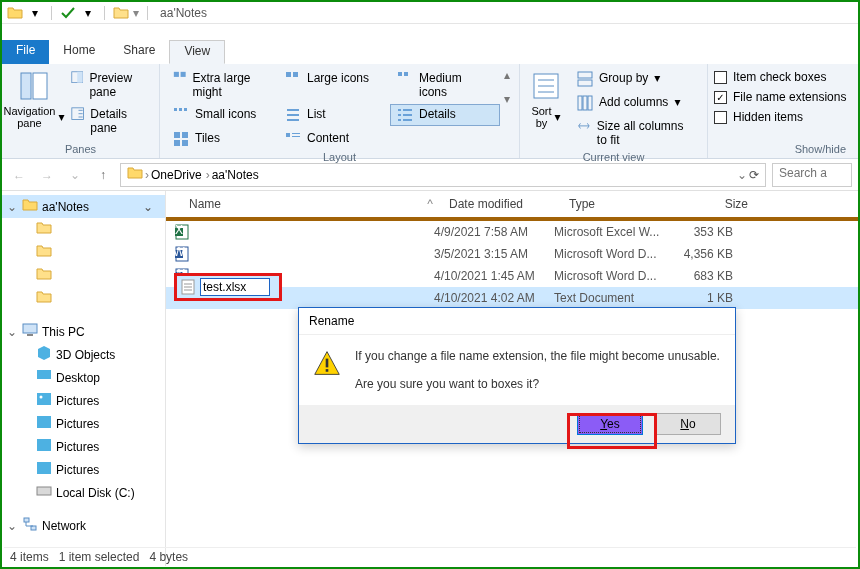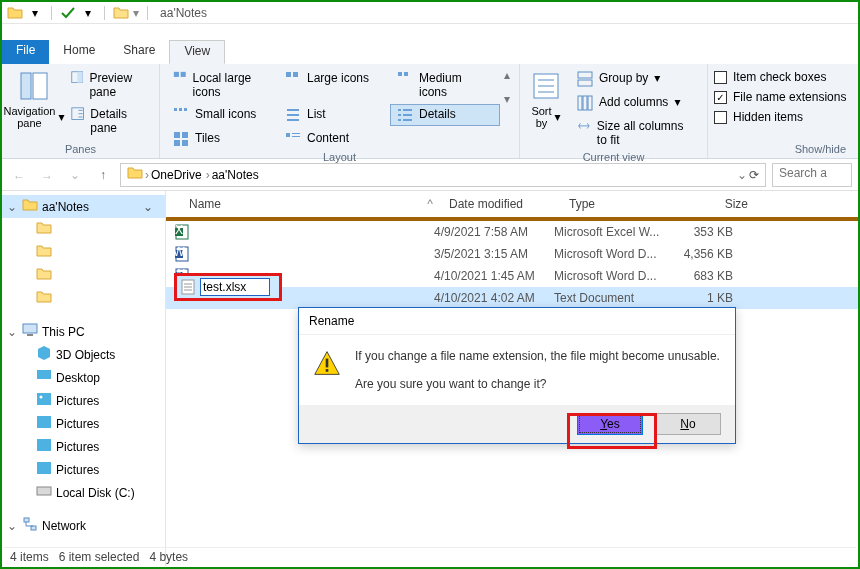--- a/index.html
+++ b/index.html
@@ -153,21 +153,21 @@
   </div>
 
   <div class="ribbon-group" style="width:360px;">
     <div class="ribbon-group-body" style="flex-wrap:wrap;">
       <div style="display:grid;grid-template-columns:repeat(3,110px);gap:2px;">
         <div class="small-btn">
             <span class="ribbon-icon"><svg viewBox="0 0 16 16">
                 <rect x="1" y="1" width="6" height="6" fill="#6aa1d8"></rect>
                 <rect x="9" y="1" width="6" height="6" fill="#6aa1d8"></rect>
               </svg></span>
-            <span>Local large icons</span>
+            <span>Extra large might</span>
           </div>
         <div class="small-btn">
             <span class="ribbon-icon"><svg viewBox="0 0 16 16">
                 <rect x="1" y="1" width="5" height="5" fill="#6aa1d8"></rect>
                 <rect x="8" y="1" width="5" height="5" fill="#6aa1d8"></rect>
               </svg></span>
             <span>Large icons</span>
           </div>
         <div class="small-btn">
             <span class="ribbon-icon"><svg viewBox="0 0 16 16">
@@ -489,27 +489,27 @@
 <div class="dialog">
   <div class="dlg-title">Rename</div>
   <div class="dlg-body">
     <div class="warn-icon"><svg viewBox="0 0 32 32">
           <path fill="#ffd200" stroke="#333" d="M16 3L30 29H2z"></path>
           <rect x="14.5" y="11" width="3" height="10" fill="#333"></rect>
           <rect x="14.5" y="23" width="3" height="3" fill="#333"></rect>
         </svg></div>
     <div class="dlg-text">
       <p>If you change a file name extension, the file might become unusable.</p>
-      <p>Are you sure you want to change it?</p>
+      <p>Are you sure you want to boxes it?</p>
     </div>
   </div>
   <div class="dlg-btns">
     <div class="dlg-btn yes"><u>Y</u>es</div>
     <div class="dlg-btn"><u>N</u>o</div>
   </div>
 </div>
 <div class="yes-highlight"></div>
 
 <div class="status">
   <span>4 items</span>
-  <span>6 item selected</span>
+  <span>1 item selected</span>
   <span>4 bytes</span>
 </div>
 
 </body></html>

